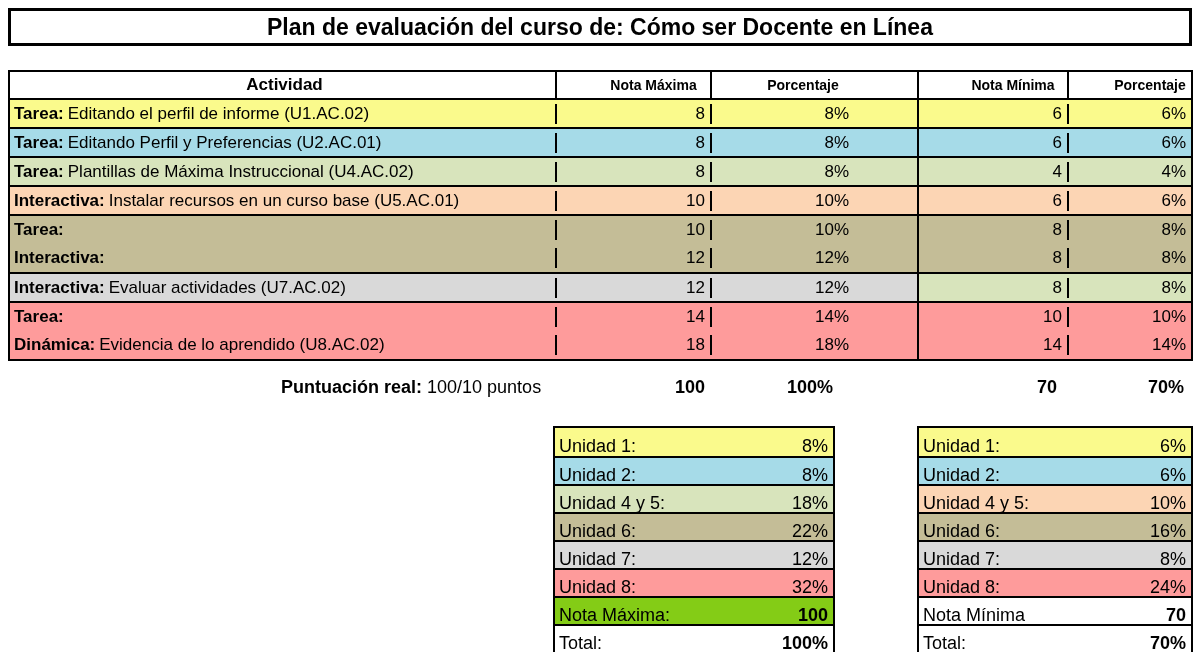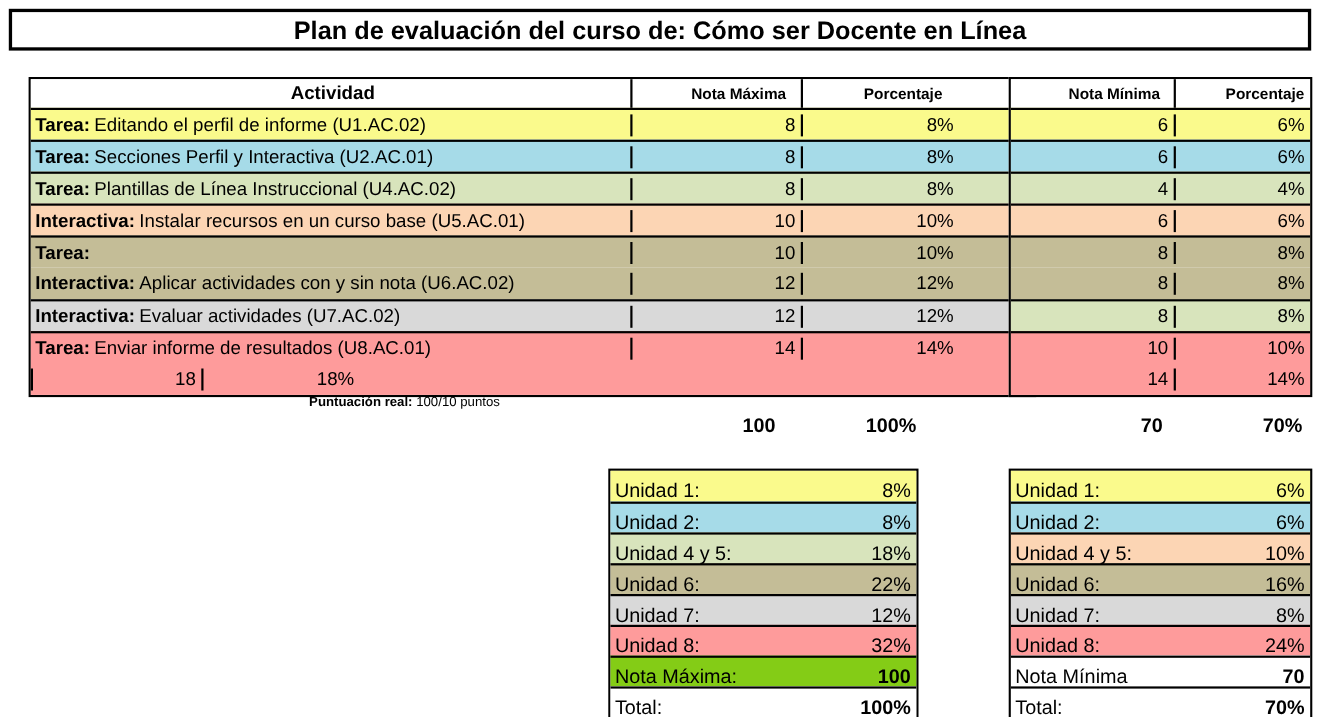--- a/index.html
+++ b/index.html
@@ -23,32 +23,32 @@
   .hrow { display:flex; height:26px; border-top:none; background:#fff; align-items:stretch; }
   .cell { display:flex; align-items:center; overflow:hidden; white-space:nowrap; }
   .hcell { justify-content:center; font-weight:bold; font-size:14px;padding-left:40px; }
   .c-act  { width:545px; padding-left:4px; font-size:17px; }
   .c-nota { width:155px; border-left:2px solid #000; }
   .c-pct  { width:144px; border-left:2px solid #000; }
   .c-min  { width:148px; }
   .c-mpct { width:124px; border-left:2px solid #000; }
   .num { justify-content:flex-end; padding-right:5px; font-size:17px; }
   .c-act b { margin-right:4px; }
-  #main-table { left:8px; top:70px; width:916px;margin-left:18px; }
+  #main-table { left:8px; top:70px; width:916px; }
   #min-table  { left:917px; top:70px; width:276px; }
   .sum-tbl { position:absolute; border:2px solid #000; background:#fff; }
   #sum-max { left:553px; top:426px; width:282px; }
   #sum-min { left:917px; top:426px; width:276px; }
   .srow { display:flex; height:28px; border-top:2px solid #000;
           align-items:center; justify-content:space-between;
           padding:8px 5px 0 4px; font-size:18px; }
   .srow:first-child { border-top:none; }
   .srow .val { text-align:right; }
   .srow .val.bold { font-weight:bold; }
-  .score-label { position:absolute; left:281px; top:358px; font-size:12px; }
+  .score-label { position:absolute; left:281px; top:377px; font-size:18px; }
   .score-num { position:absolute; top:377px; font-size:18px; font-weight:bold; text-align:right; }
   #score-max-nota { left:555px; width:150px; }
   #score-max-pct  { left:712px; width:121px; }
   #score-min-nota { left:917px; width:140px; }
   #score-min-pct  { left:1069px; width:115px; }
 </style>
 </head>
 <body>
 
 <div class="title-bar">
@@ -66,29 +66,29 @@
         <div class="cell c-act">
           <b>Tarea:</b>
           <span>Editando el perfil de informe (U1.AC.02)</span>
         </div>
         <div class="cell c-nota num">8</div>
         <div class="cell c-pct num">8%</div>
       </div>
       <div class="trow" style="background: rgb(166, 219, 232);">
         <div class="cell c-act">
           <b>Tarea:</b>
-          <span>Secciones Perfil y Interactiva (U2.AC.01)</span>
+          <span>Editando Perfil y Preferencias (U2.AC.01)</span>
         </div>
         <div class="cell c-nota num">8</div>
         <div class="cell c-pct num">8%</div>
       </div>
       <div class="trow" style="background: rgb(216, 228, 188);">
         <div class="cell c-act">
           <b>Tarea:</b>
-          <span>Plantillas de Línea Instruccional (U4.AC.02)</span>
+          <span>Plantillas de Máxima Instruccional (U4.AC.02)</span>
         </div>
         <div class="cell c-nota num">8</div>
         <div class="cell c-pct num">8%</div>
       </div>
       <div class="trow" style="background: rgb(252, 213, 180);">
         <div class="cell c-act">
           <b>Interactiva:</b>
           <span>Instalar recursos en un curso base (U5.AC.01)</span>
         </div>
         <div class="cell c-nota num">10</div>
@@ -97,42 +97,44 @@
       <div class="trow" style="background: rgb(196, 189, 151);">
         <div class="cell c-act">
           <b>Tarea:</b>
         </div>
         <div class="cell c-nota num">10</div>
         <div class="cell c-pct num">10%</div>
       </div>
       <div class="trow merged" style="background: rgb(196, 189, 151);">
         <div class="cell c-act">
           <b>Interactiva:</b>
-          <span>Aplicar actividades con y sin nota (U6.AC.02)</span>
         </div>
         <div class="cell c-nota num">12</div>
         <div class="cell c-pct num">12%</div>
       </div>
       <div class="trow" style="background: rgb(217, 217, 217);">
         <div class="cell c-act">
           <b>Interactiva:</b>
           <span>Evaluar actividades (U7.AC.02)</span>
         </div>
         <div class="cell c-nota num">12</div>
         <div class="cell c-pct num">12%</div>
       </div>
       <div class="trow" style="background: rgb(254, 155, 155);">
         <div class="cell c-act">
           <b>Tarea:</b>
-          <span>Enviar informe de resultados (U8.AC.01)</span>
         </div>
         <div class="cell c-nota num">14</div>
         <div class="cell c-pct num">14%</div>
       </div>
       <div class="trow merged" style="background: rgb(254, 155, 155);">
+        <div class="cell c-act">
+          <b>Dinámica:</b>
+          <span>Evidencia de lo aprendido (U8.AC.02)</span>
+        </div>
         <div class="cell c-nota num">18</div>
         <div class="cell c-pct num">18%</div>
       </div>
     </div>
 </div>
 
 <div class="tbl" id="min-table">
   <div class="hrow">
     <div class="cell hcell c-min">Nota Mínima</div>
     <div class="cell hcell c-mpct">Porcentaje</div>

